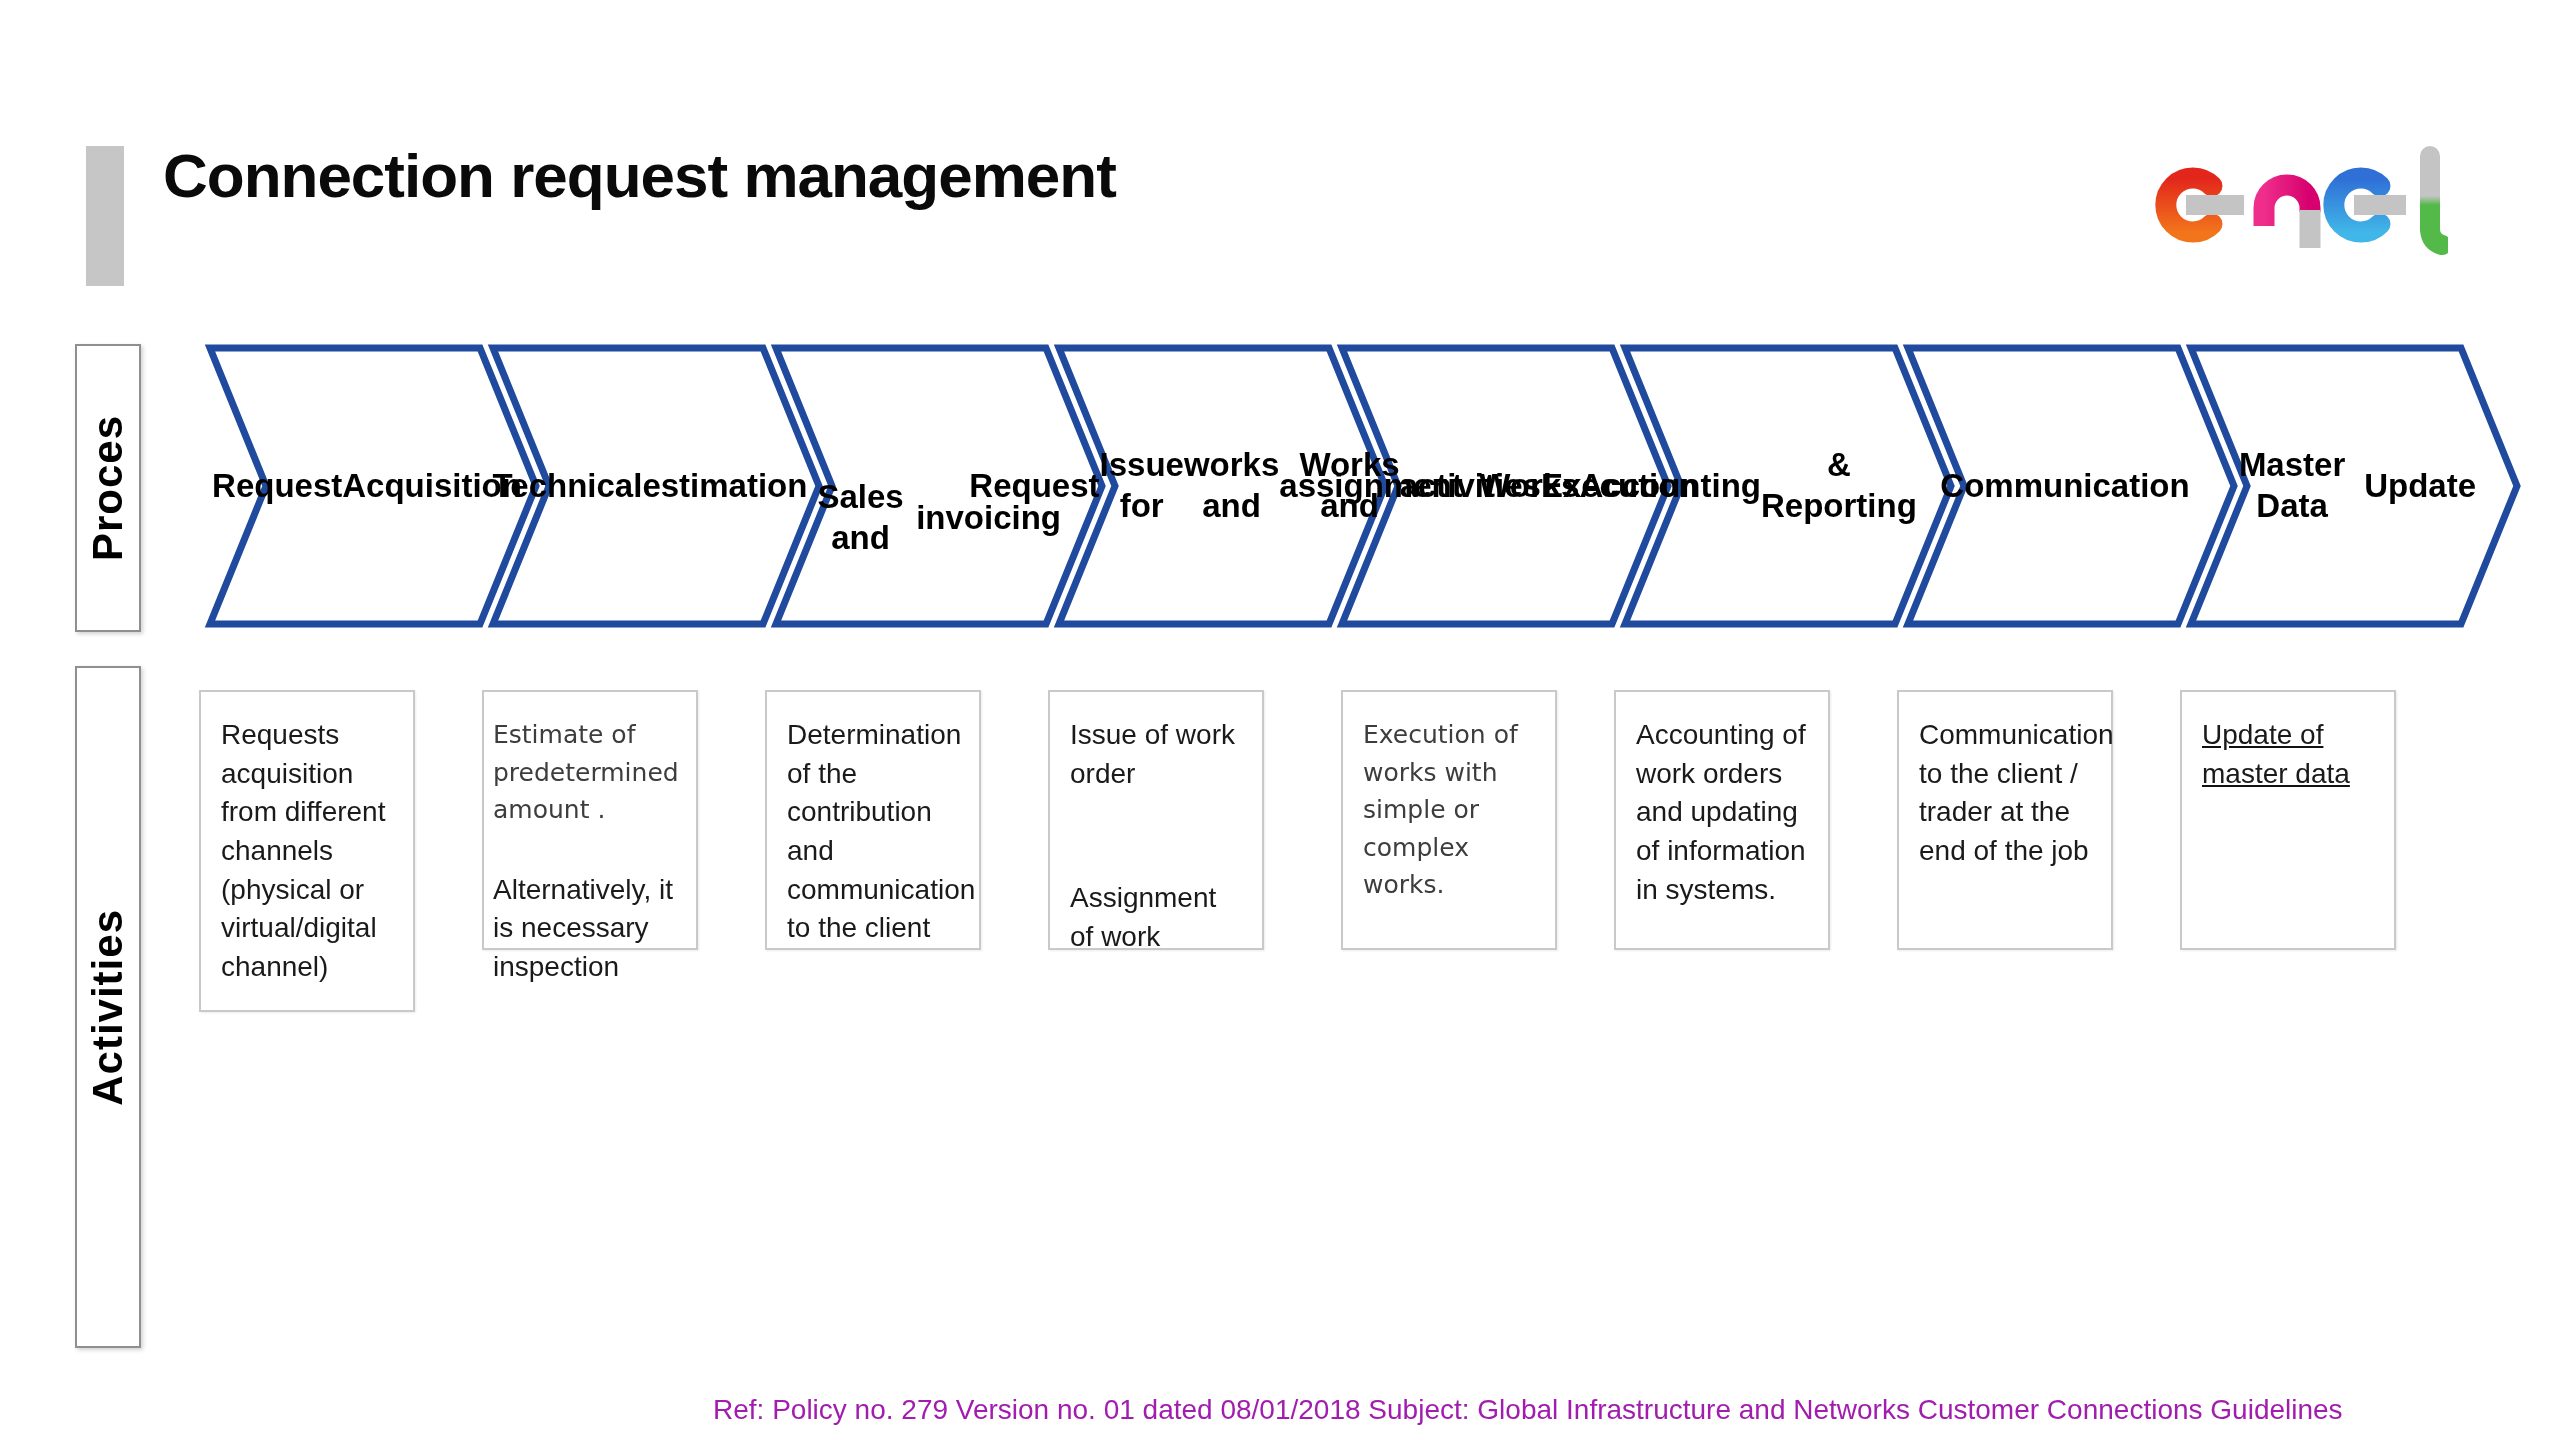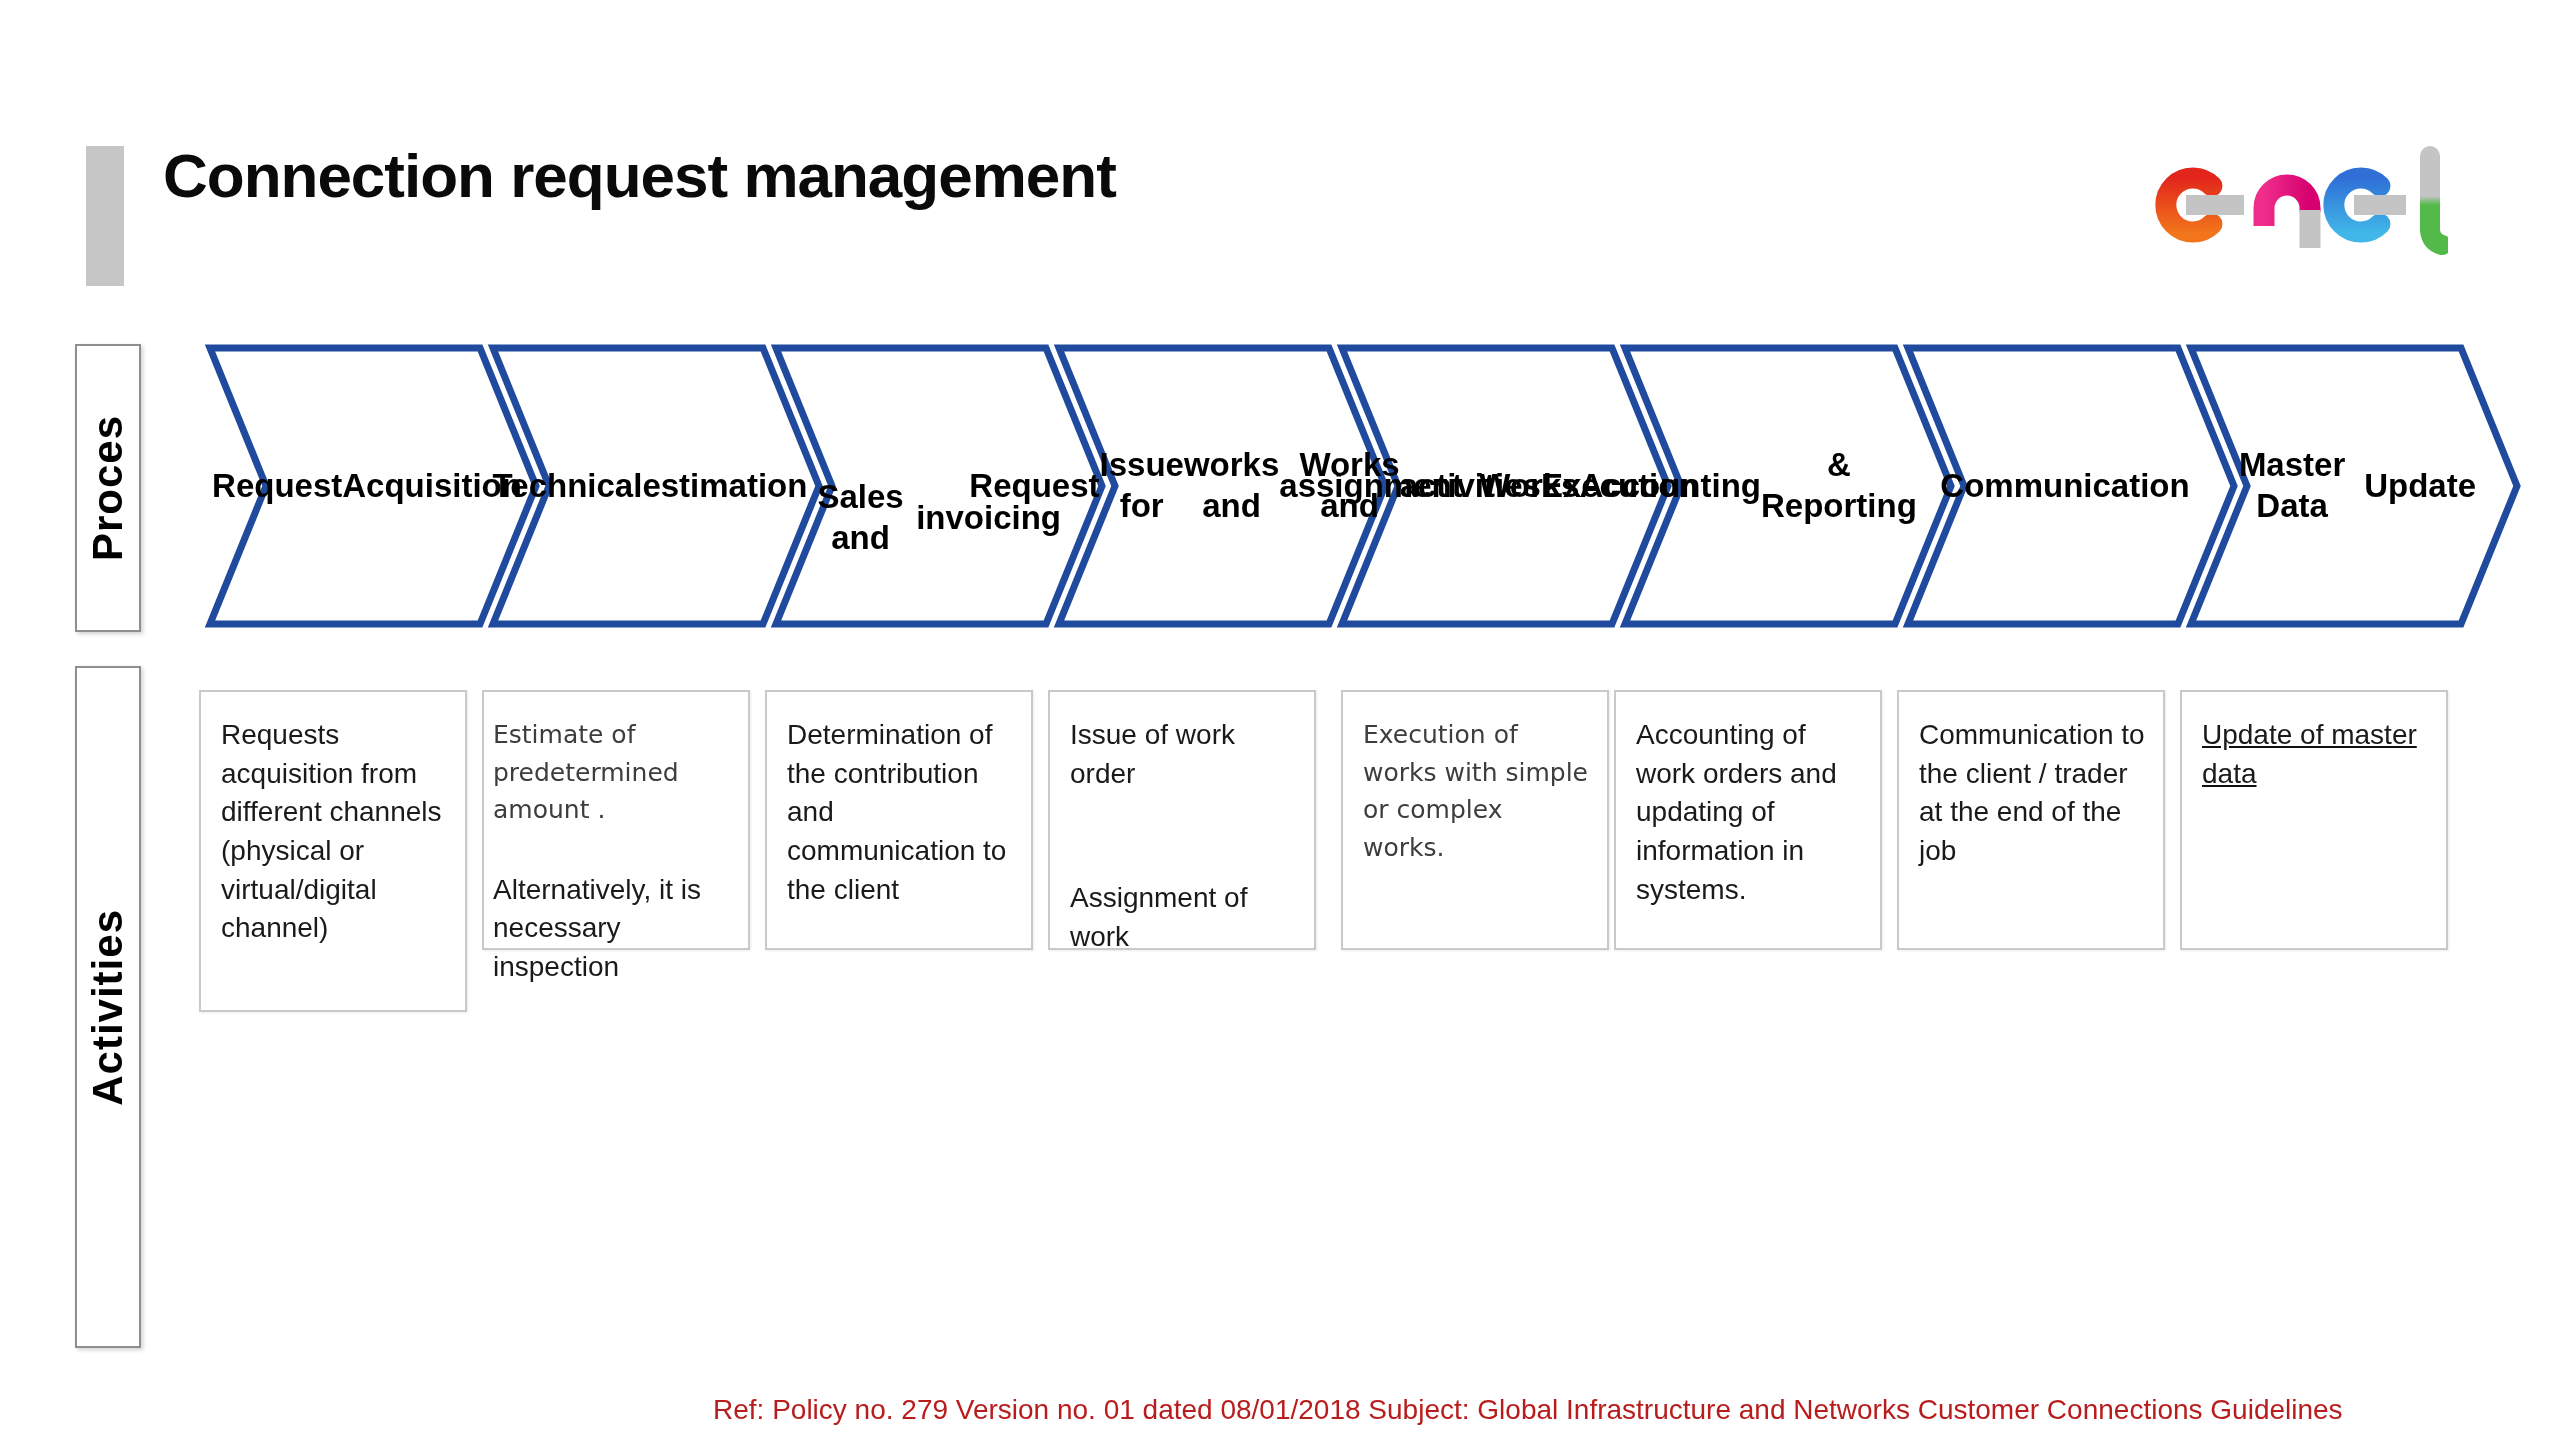--- a/index.html
+++ b/index.html
@@ -26,31 +26,31 @@
   }
   
   .chevron-svg{position:absolute;left:197px;top:344px;overflow:visible;}
   .chevron-labels{position:absolute;left:197px;top:344px;width:2326px;height:284px;}
   .chev-label{
     position:absolute;top:0;height:284px;display:flex;align-items:center;justify-content:center;
     text-align:center;font-weight:bold;font-size:33px;line-height:1.24;color:#000;
   }
   
   .activity-box{
-    position:absolute;top:690px;width:268px;height:260px;background:#fff;
+    position:absolute;top:690px;width:216px;height:260px;background:#fff;
     border:2px solid #c9c9c9;box-sizing:border-box;padding:24px 18px 0 20px;
     box-shadow:1px 1px 2px rgba(0,0,0,0.08);
   }
   .activity-box.tall{height:322px;}
   .activity-box p{margin:0;font-size:28px;line-height:1.38;color:#1a1a1a;}
   .activity-box p.alt{font-family:"DejaVu Sans",sans-serif;font-size:25px;line-height:1.5;color:#3d3d3d;}
   .activity-box p.gap-medium{margin-top:42px;}
   .activity-box p.gap-large{margin-top:86px;}
   
-  .footer{position:absolute;left:713px;top:1394px;font-size:28px;color:#b91c1c;white-space:nowrap;}
+  .footer{position:absolute;left:713px;top:1394px;font-size:28px;color:#a21caf;white-space:nowrap;}
 </style>
 </head>
 <body>
 
 <div class="slide">
 
   <div class="accent-bar"></div>
   <div class="title">Connection request management</div>
 
   <svg class="logo" viewBox="0 0 300 120" aria-hidden="true">

